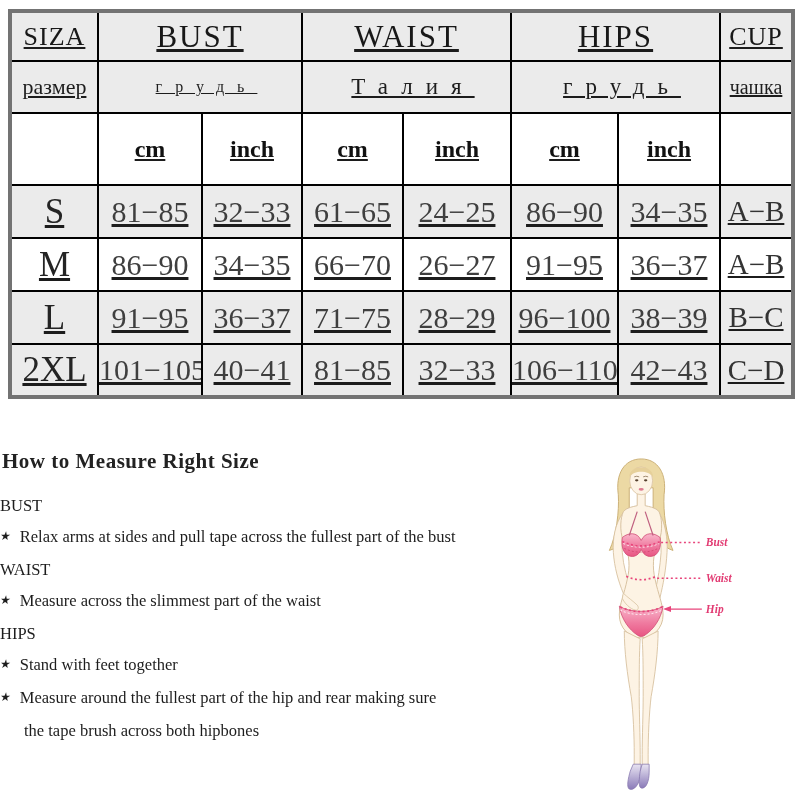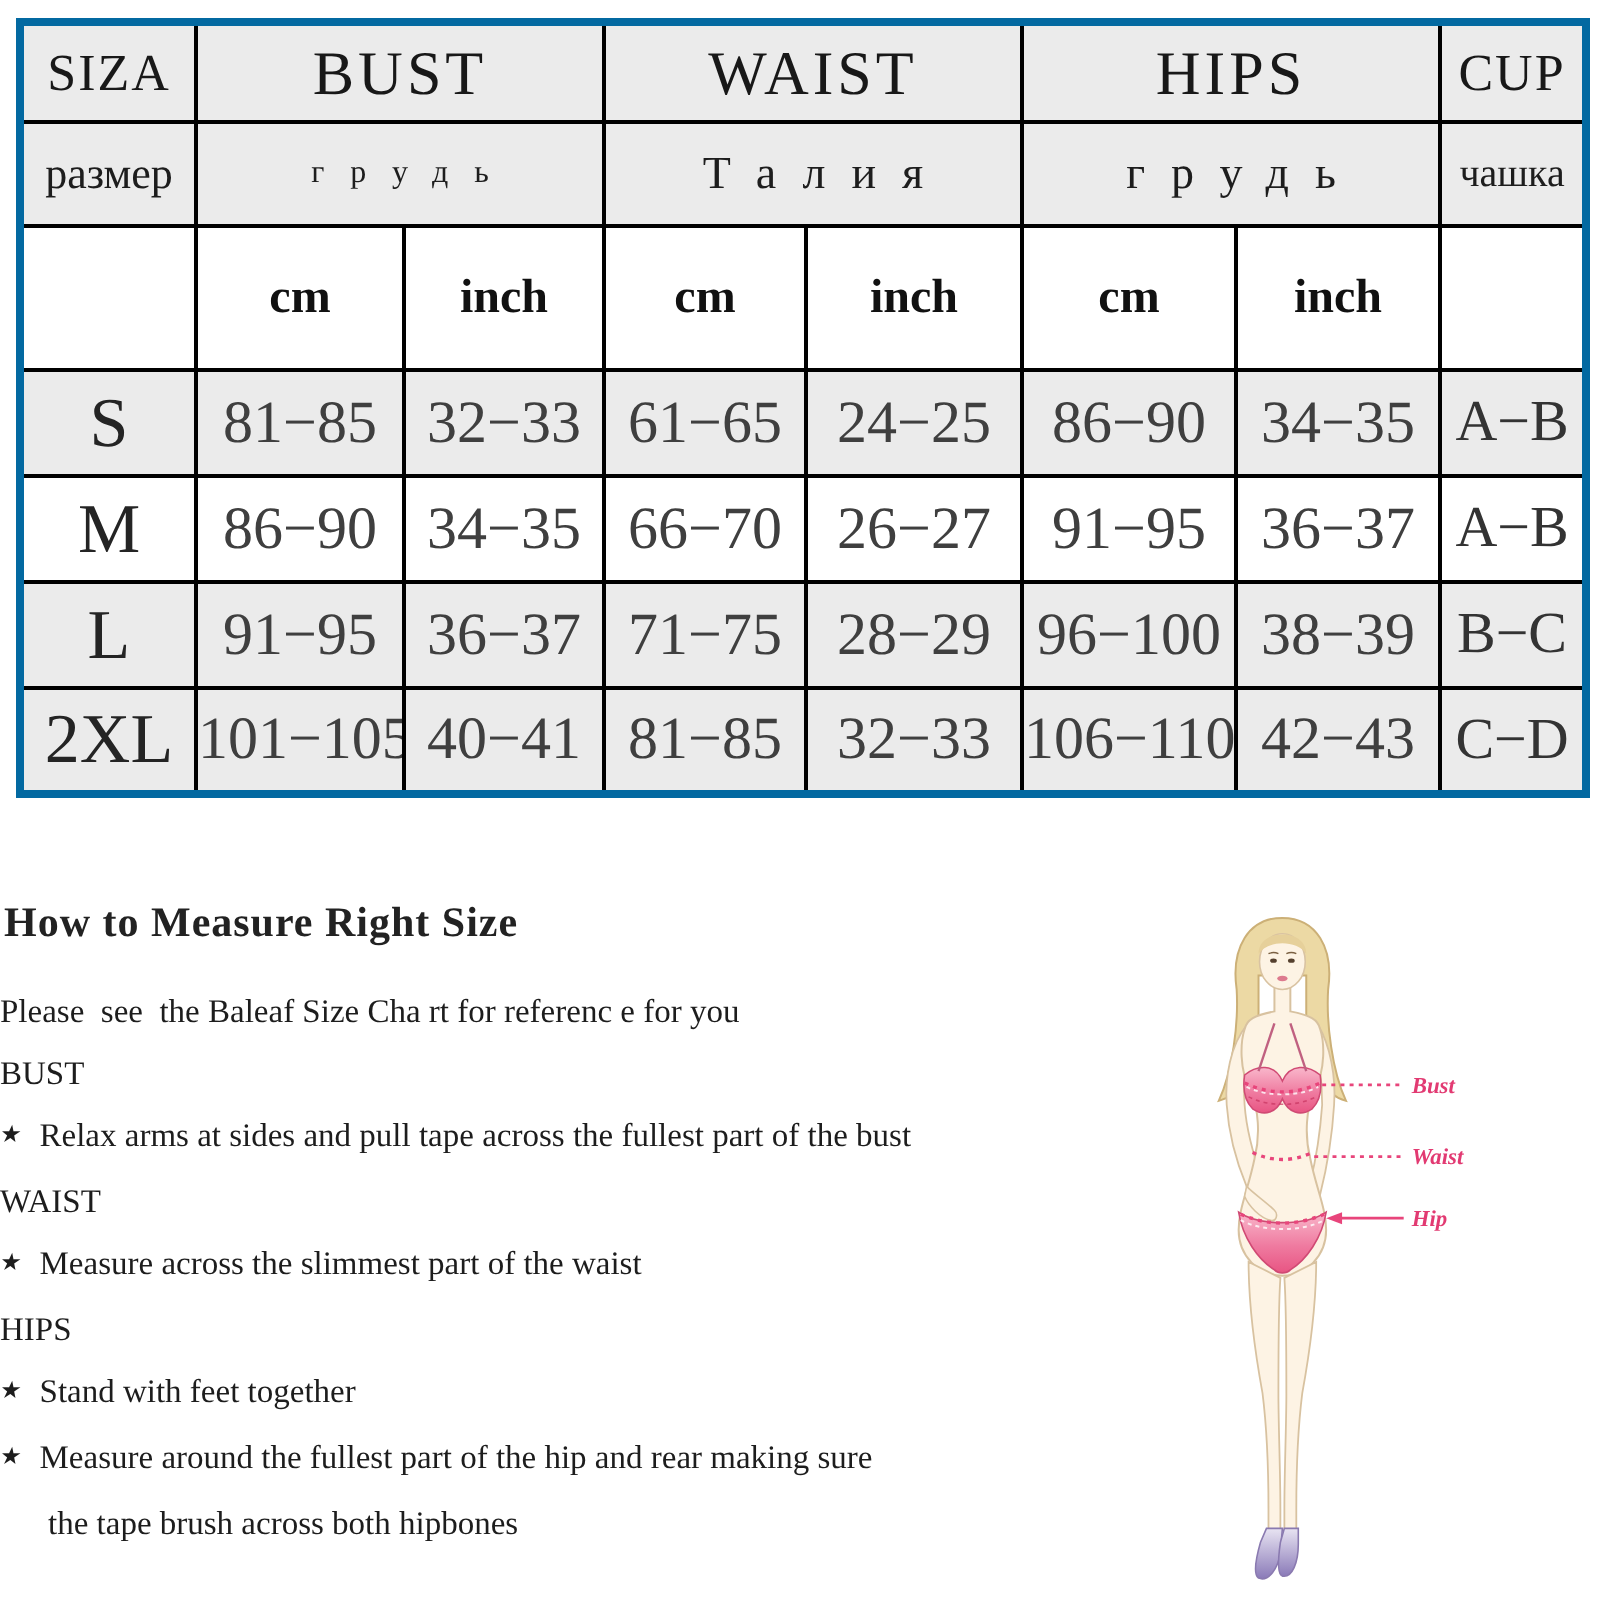--- a/index.html
+++ b/index.html
@@ -3,21 +3,21 @@
 <meta charset="utf-8">
 <style>
   html,body{margin:0;padding:0;}
   body{
     width:800px;height:800px;background:#ffffff;position:relative;
     font-family:"Liberation Serif", serif;color:#1c1c1c;overflow:hidden;
   }
 
   
   .chart-wrap{position:absolute;left:8px;top:9px;}
-  table.size-chart{border-collapse:collapse;table-layout:fixed;width:783px;border:4px solid #0369a1;}
+  table.size-chart{border-collapse:collapse;table-layout:fixed;width:783px;border:4px solid #737373;text-decoration:underline;}
   table.size-chart td{
     border:2px solid #000;text-align:center;vertical-align:middle;padding:0;overflow:hidden;
     font-family:"Liberation Serif", serif;
   }
   td.bl3{border-left-width:3px;}
   tr.shade td{background:#ebebeb;}
   tr.r-head{height:50px;}
   tr.r-ru{height:52px;}
   tr.r-unit{height:72px;}
   tr.r-data{height:53px;}
@@ -123,21 +123,20 @@
       <td class="num bl3">106−110</td>
       <td class="num">42−43</td>
       <td class="cup-val bl3">C−D</td>
     </tr>
   </tbody>
     </table>
 </div>
 
 <div class="guide">
   <h2 class="guide-title">How to Measure Right Size</h2>
-  <div class="g-line">Please  see  the Baleaf Size Cha rt for referenc e for you</div>
   <div class="g-line">BUST</div>
   <div class="g-line"><span class="g-star">★</span><span>Relax arms at sides and pull tape across the fullest part of the bust</span></div>
   <div class="g-line">WAIST</div>
   <div class="g-line"><span class="g-star">★</span><span>Measure across the slimmest part of the waist</span></div>
   <div class="g-line">HIPS</div>
   <div class="g-line"><span class="g-star">★</span><span>Stand with feet together</span></div>
   <div class="g-line"><span class="g-star">★</span><span>Measure around the fullest part of the hip and rear making sure</span></div>
   <div class="g-line g-cont">the tape brush across both hipbones</div>
 </div>
 

